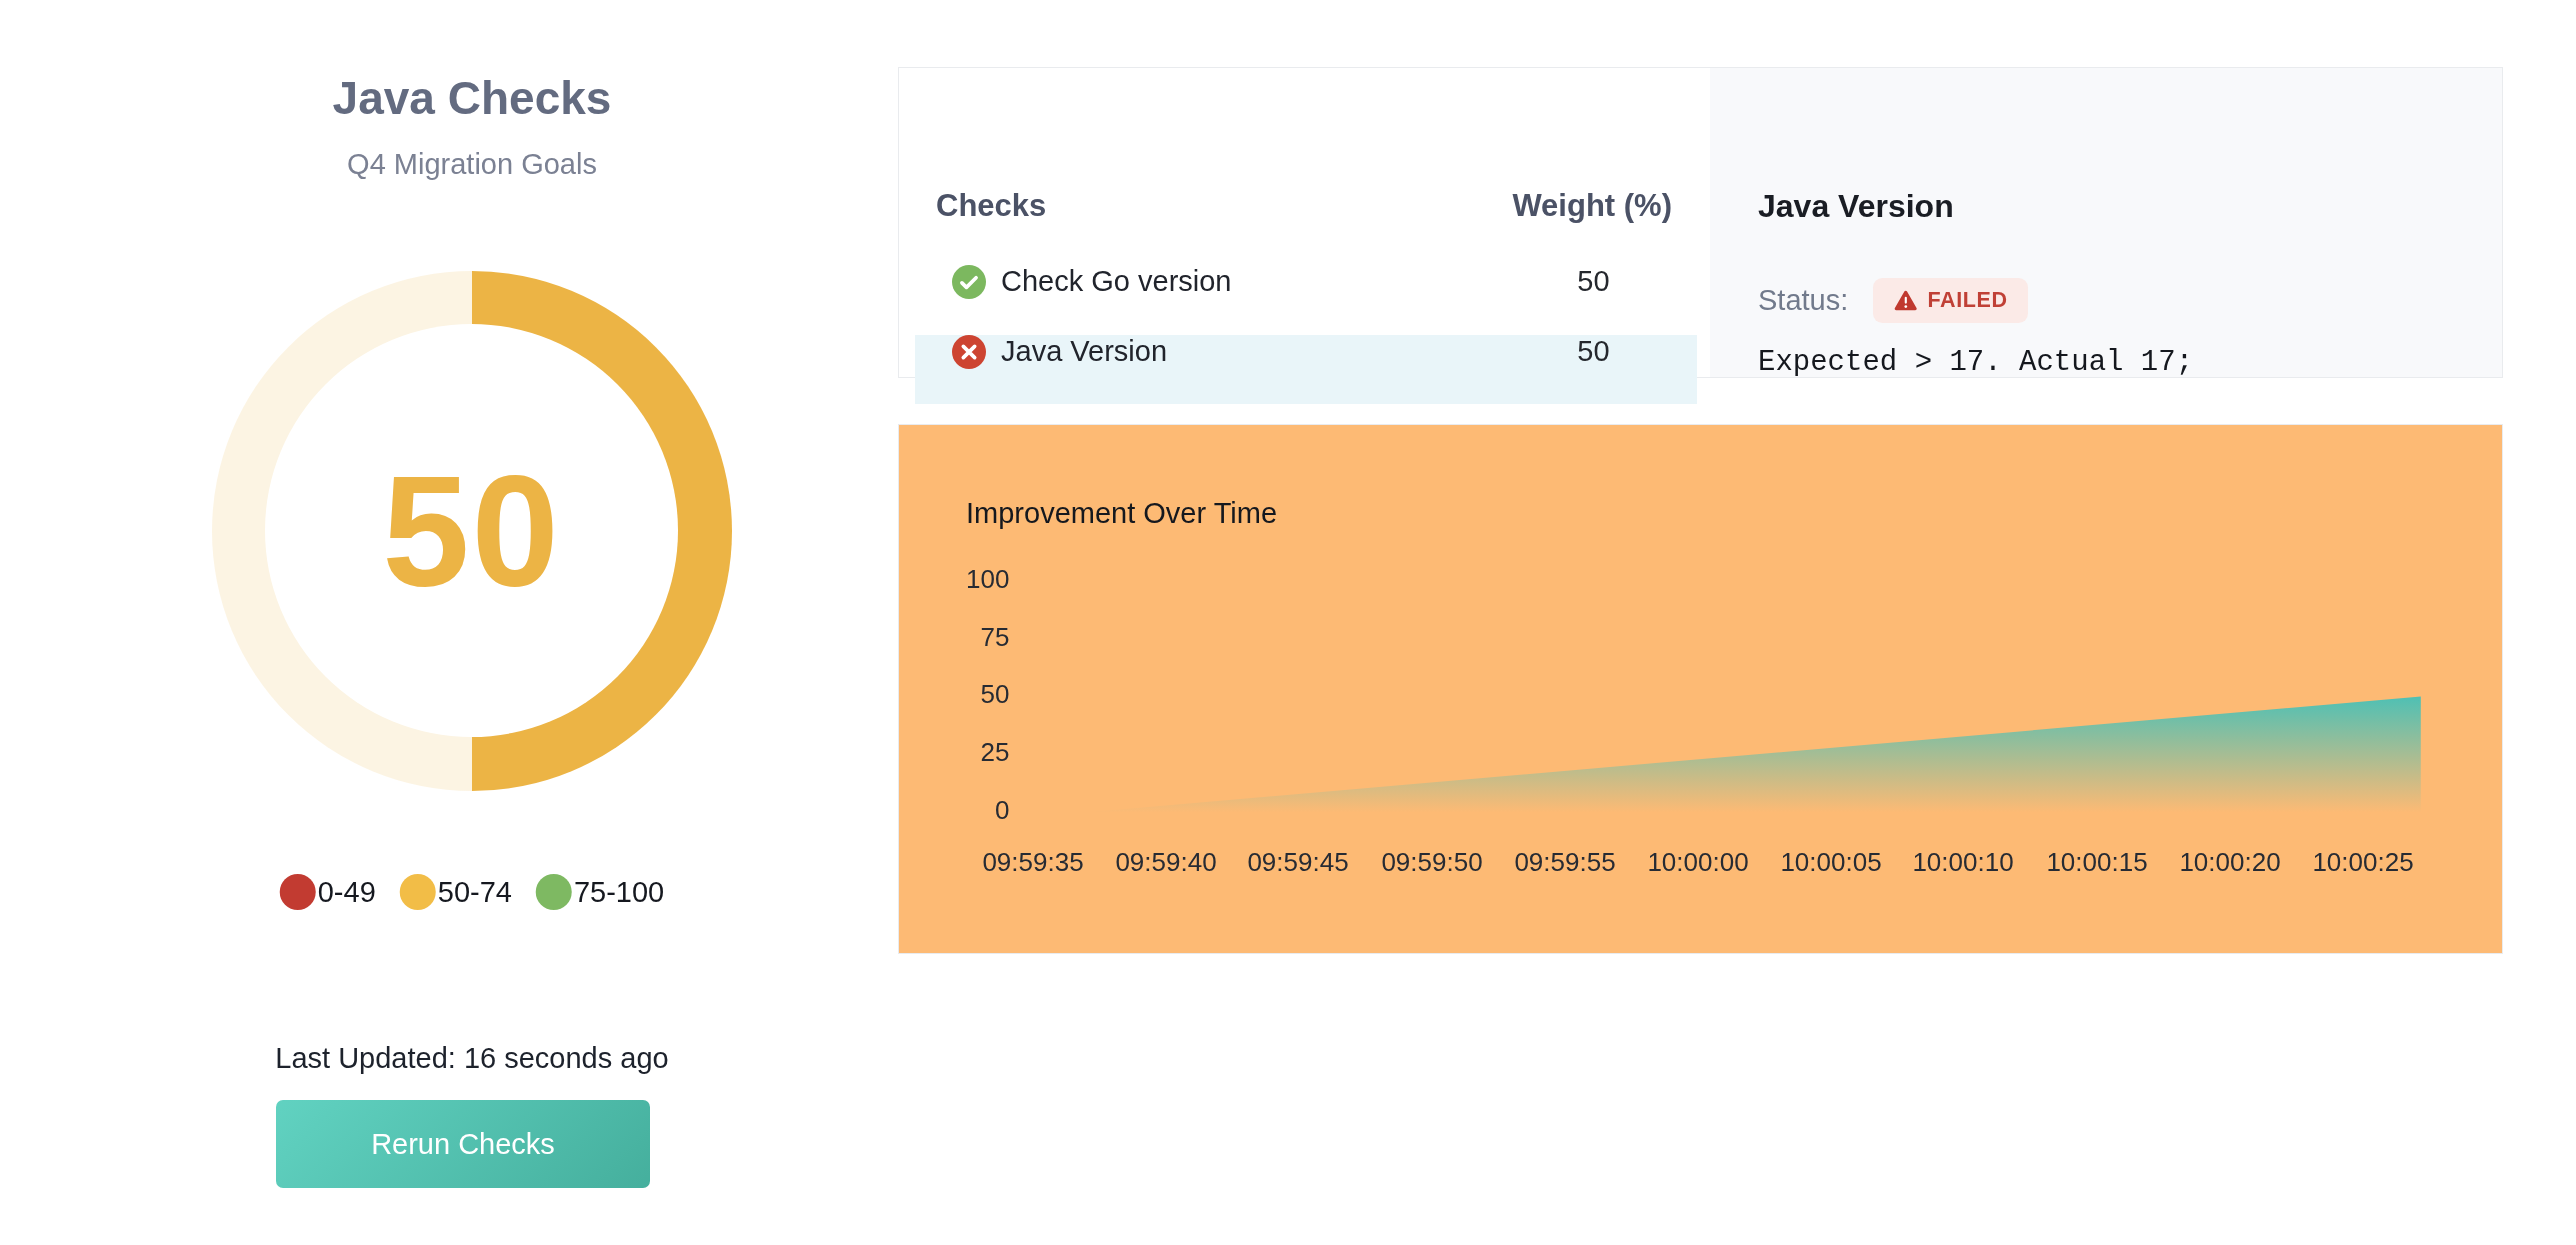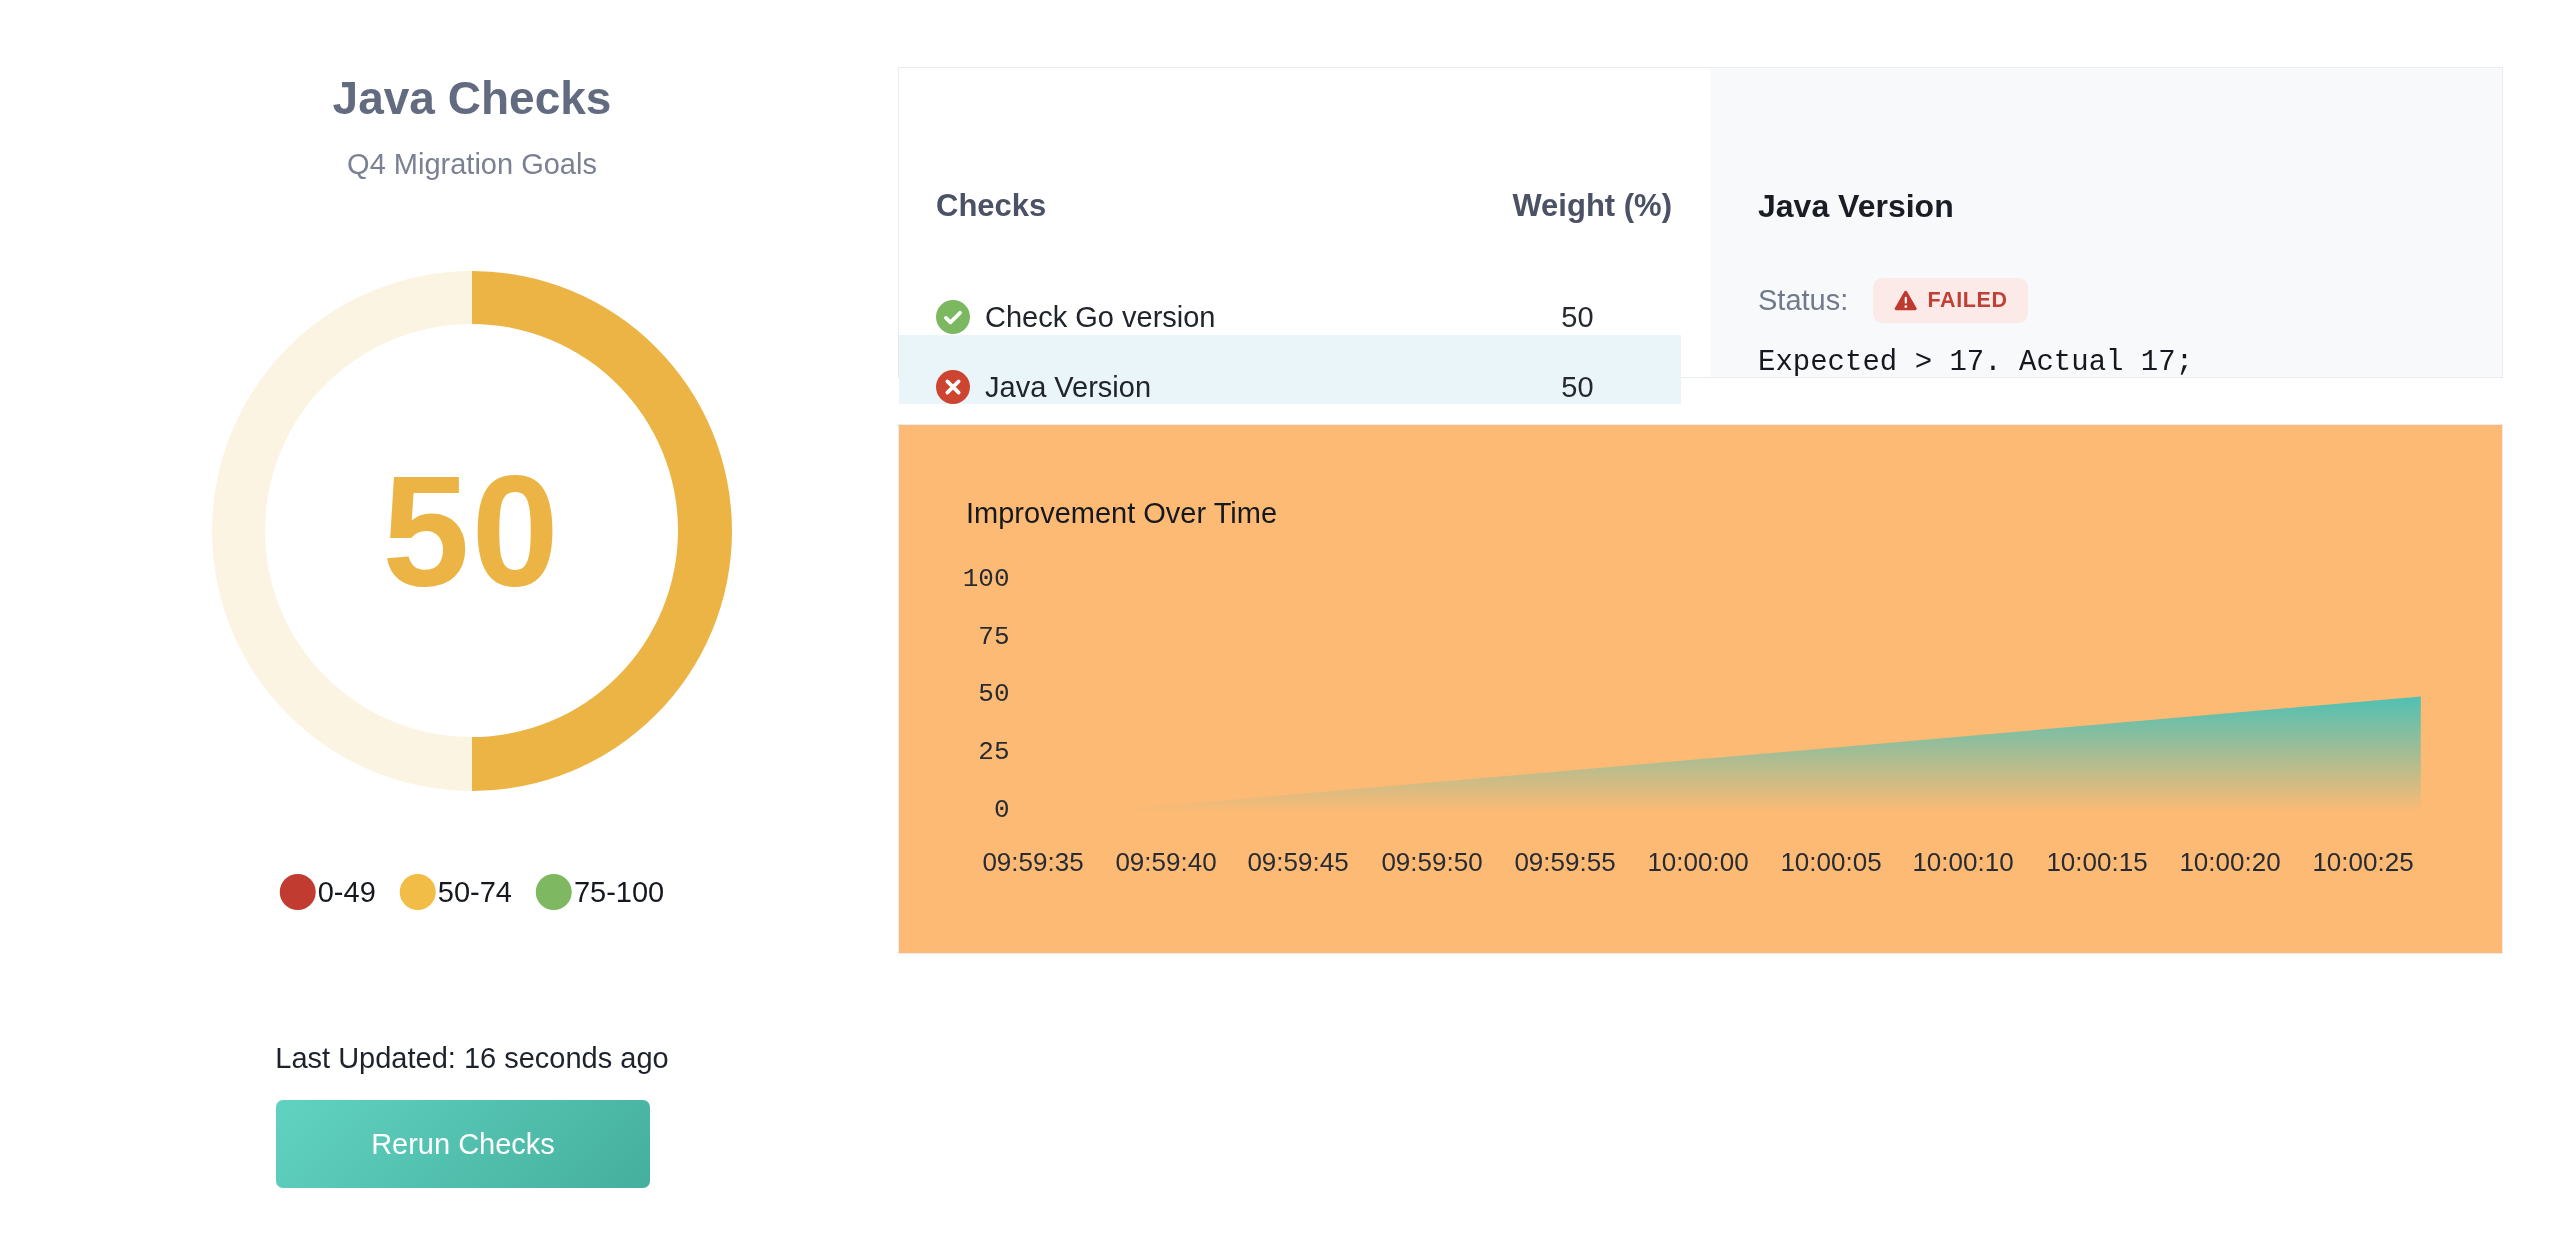--- a/index.html
+++ b/index.html
@@ -26,41 +26,41 @@
   .rerun{position:absolute;left:276px;top:1100px;width:374px;height:88px;border:none;border-radius:7px;
          background:linear-gradient(135deg,#61d2c1 0%,#45af9d 100%);color:#ffffff;font-size:29px;
          font-family:inherit;cursor:pointer;}
 
   
   .card{position:absolute;background:#fdba74;border:1.9px solid #e9ebee;box-sizing:border-box;}
   .checks-card{left:898px;top:67px;width:1605px;height:311px;}
   .table-pane{position:absolute;left:0;top:0;bottom:0;width:811px;background:#ffffff;}
   .thead{position:absolute;left:37px;right:38px;top:120px;display:flex;justify-content:space-between;
          font-size:31px;font-weight:700;color:#4b5266;}
-  .trow{position:absolute;left:0;width:782px;height:69px;display:flex;align-items:flex-end;
+  .trow{position:absolute;left:16px;width:782px;height:69px;display:flex;align-items:flex-start;
          padding-left:37px;box-sizing:border-box;cursor:pointer;}
   .trow.r1{top:197px;}
   .trow.r2{top:267px;background:#e9f5f9;}
   .status-ic{width:34px;height:34px;margin-right:15px;display:flex;flex:none;}
   .rname{font-size:29px;color:#21242c;white-space:nowrap;}
   .rweight{position:absolute;left:613px;width:131px;text-align:center;font-size:29px;color:#25282e;}
 
   .detail-pane{position:absolute;left:811px;top:0;right:0;bottom:0;background:#f8f9fb;}
   .d-title{position:absolute;left:48px;top:120px;font-size:32px;font-weight:700;color:#1a1d24;white-space:nowrap;}
   .status-line{position:absolute;left:48px;top:210px;height:45px;display:flex;align-items:center;}
   .status-label{font-size:29px;color:#717a8c;margin-right:25px;}
   .badge{height:45px;display:flex;align-items:center;background:#fbeae7;border-radius:9.4px;
          padding:0 20.6px;gap:10.3px;}
   .badge-text{font-size:21.5px;font-weight:700;color:#c04036;letter-spacing:0.6px;}
   .d-msg{position:absolute;left:48px;top:278px;font-size:29px;color:#15181e;white-space:nowrap;font-family:Liberation Mono, monospace;}
 
   
   .chart-card{left:898px;top:424px;width:1605px;height:530px;}
   .chart-title{position:absolute;left:67px;top:72px;font-size:29px;font-weight:500;color:#15181e;white-space:nowrap;}
-  .ytick{position:absolute;left:7.5px;width:103px;text-align:right;font-size:26px;line-height:28px;color:#272b33;font-family:Liberation Mono, monospace;}
+  .ytick{position:absolute;left:7.5px;width:103px;text-align:right;font-size:26px;line-height:28px;color:#272b33;}
   .xtick{position:absolute;top:422px;transform:translateX(-50%);font-size:26px;color:#272b33;white-space:nowrap;}
   .area-svg{position:absolute;left:112px;top:137px;width:1459px;height:271px;display:block;}
 </style>
 </head>
 <body>
 
 <div class="page">
 
   <div class="title">Java Checks</div>
   <div class="subtitle">Q4 Migration Goals</div>

